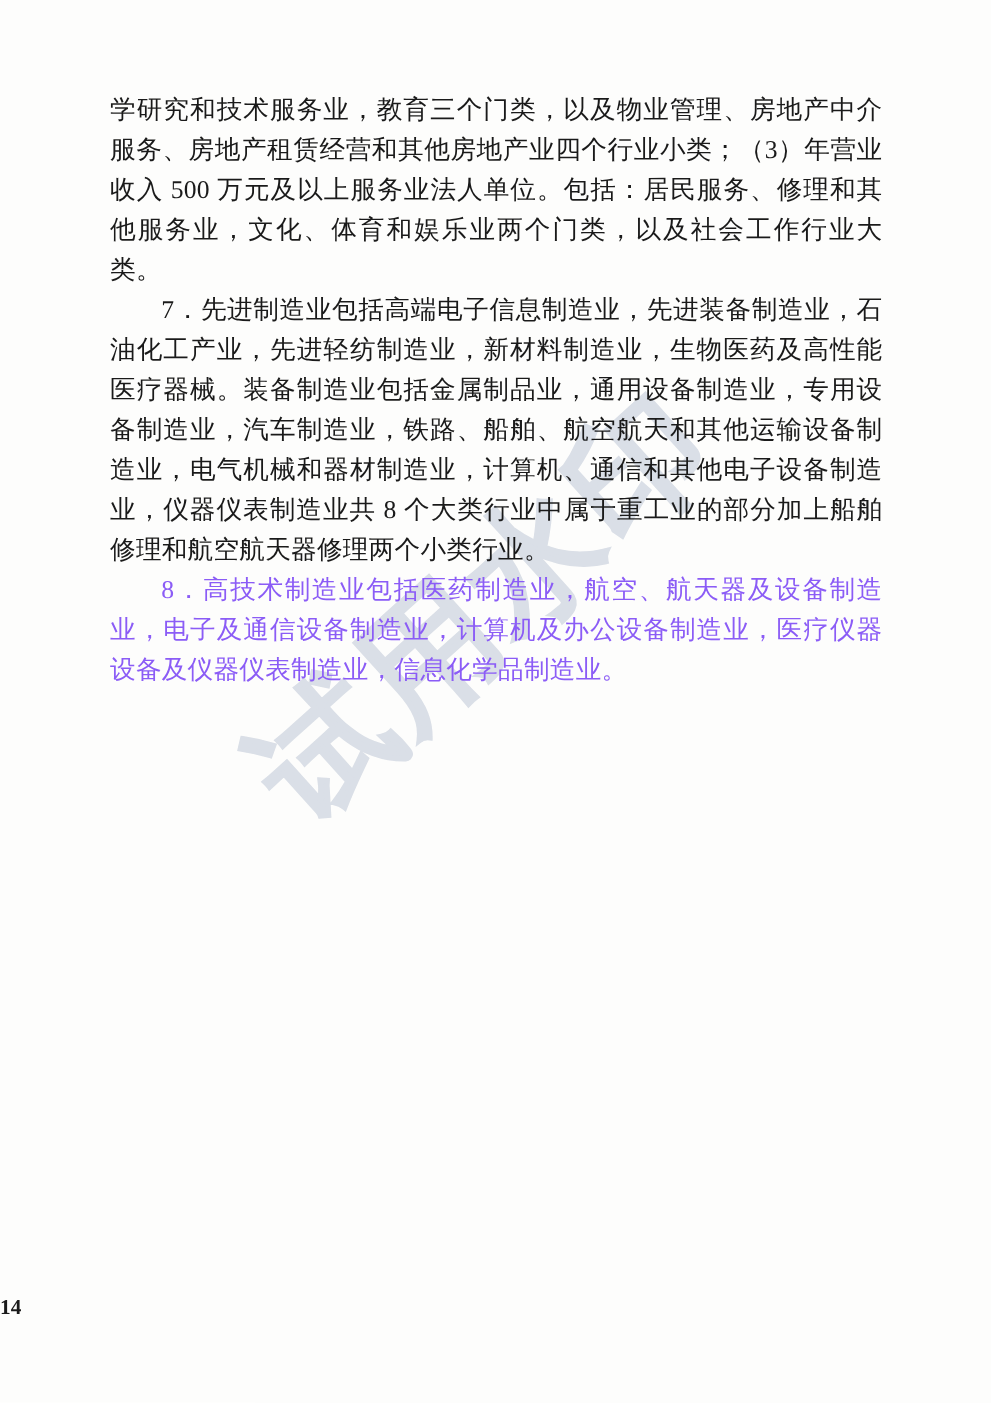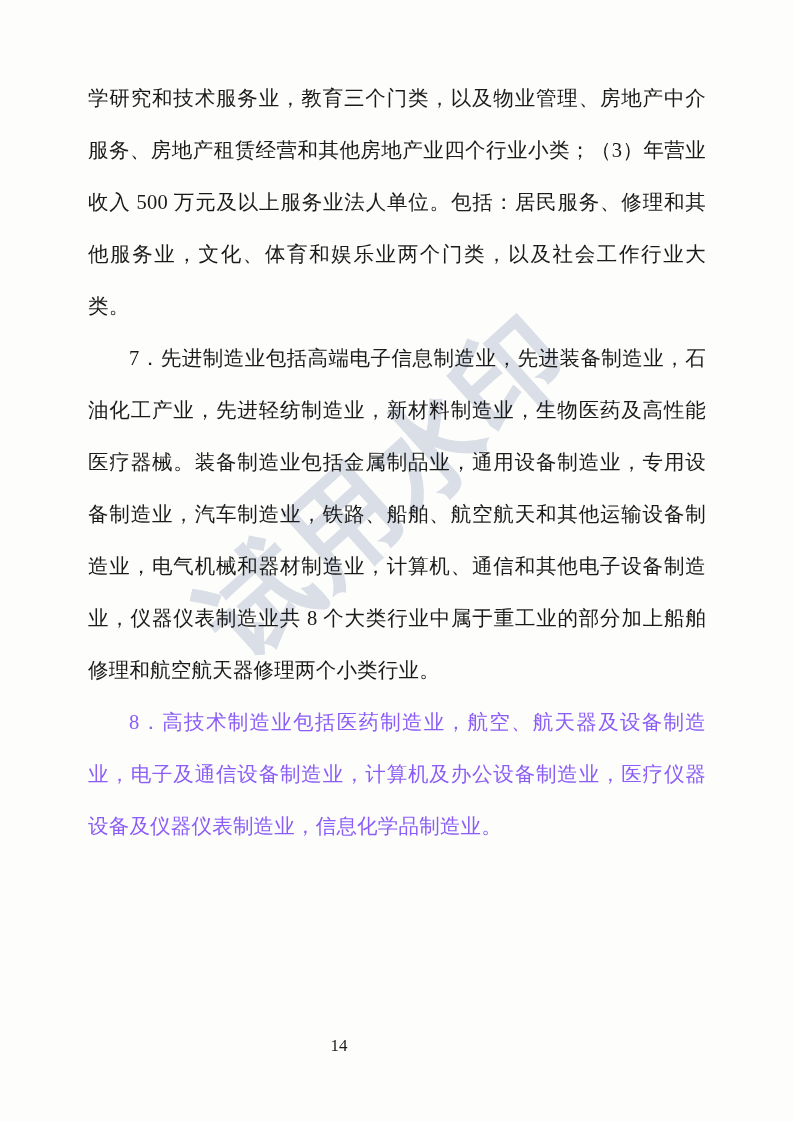--- a/index.html
+++ b/index.html
@@ -56,43 +56,43 @@
     position: absolute;
     left: 88px;
     top: 72px;
     width: 618px;
     z-index: 2;
   }
   p.para {
     margin: 0;
     padding: 0;
     font-size: 20.5px;
-    line-height: 52px;
+    line-height: 32px;
     color: #1a1a1a;
     text-align: justify;
     text-justify: inter-ideograph;
     letter-spacing: 0.2px;
     text-indent: 0;
     font-family: "Liberation Serif", "DejaVu Serif", serif;
   }
   p.indent {
     text-indent: 2em;
   }
 
   
   #page-number {
     position: absolute;
     left: 0;
     top: 1036px;
     width: 678px;
-    text-align: center;
     font-size: 17px;
     color: #1a1a1a;
     z-index: 2;
     font-family: "Liberation Serif", "DejaVu Serif", serif;
+    font-weight: bold;
   }
 </style>
 </head>
 <body>
 
 <div id="page" style="background: rgb(253, 253, 252);">
 
   <div id="watermark-layer">
     <div class="watermark-text" style="color: rgb(217, 222, 230); -webkit-text-stroke: 1px rgb(217, 222, 230); transform: rotate(-42deg);">试用水印</div>
   </div>

